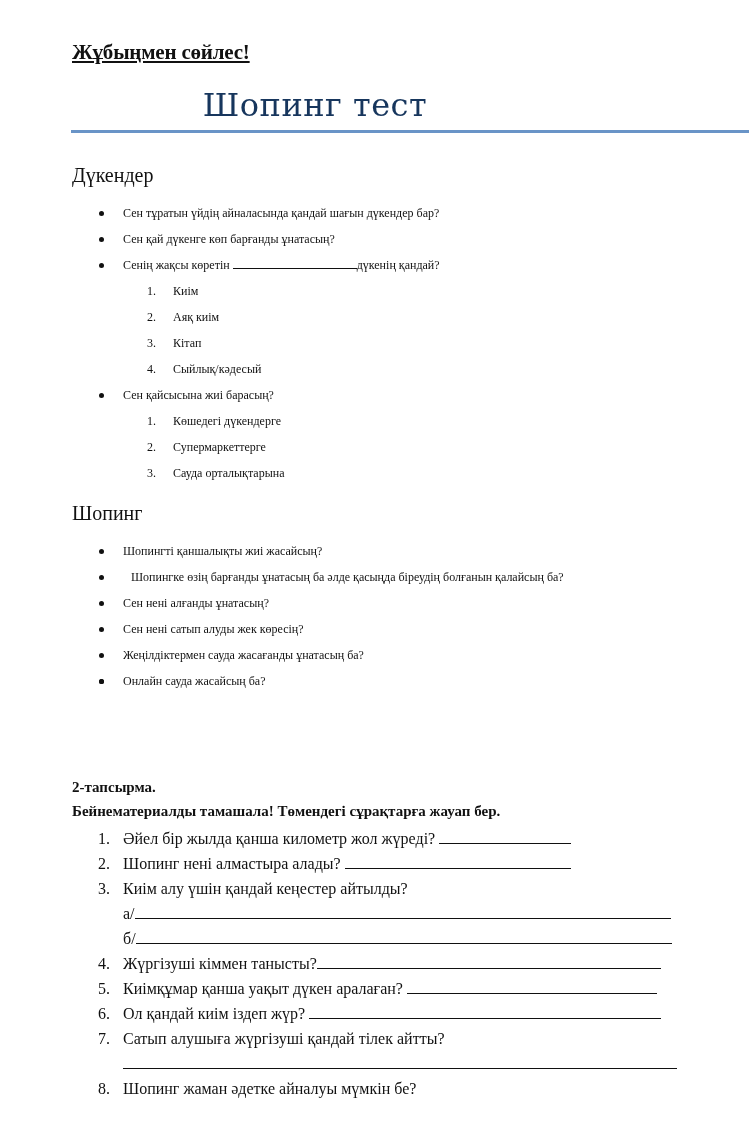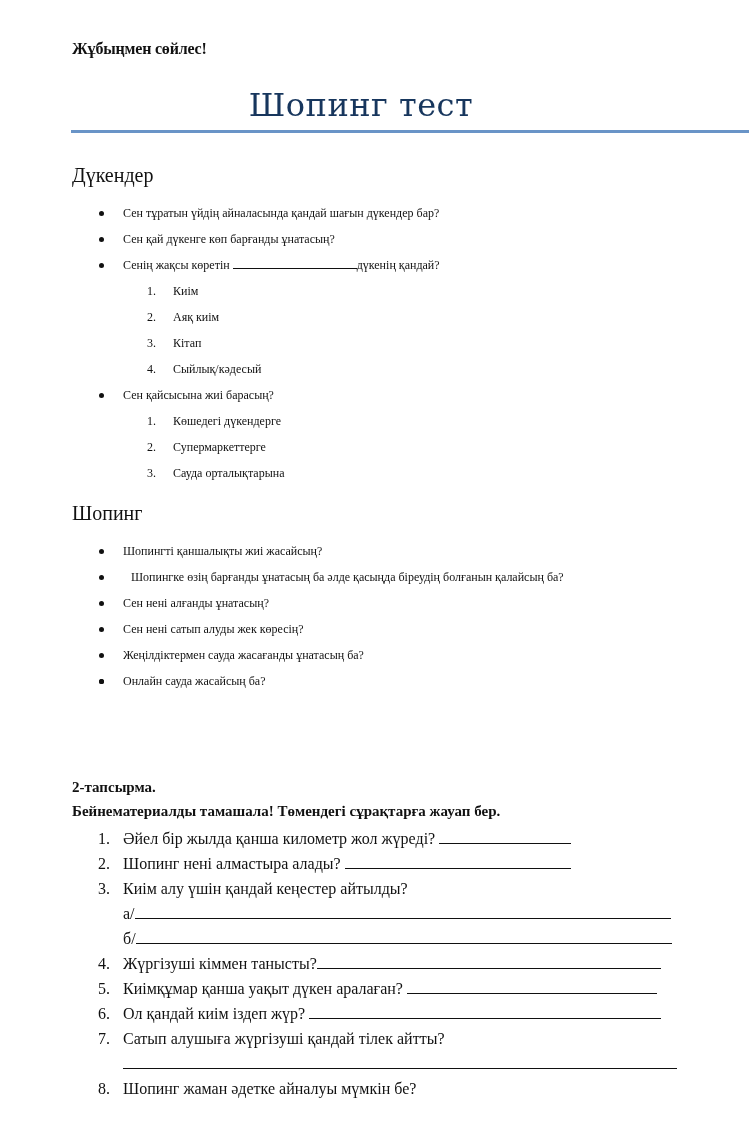--- a/index.html
+++ b/index.html
@@ -4,26 +4,26 @@
 <style>
   html, body { margin: 0; padding: 0; background: #ffffff; }
   body {
     width: 749px; height: 1148px; position: relative; overflow: hidden;
     font-family: "Liberation Serif", "DejaVu Serif", serif;
     color: #111111;
   }
   .page { position: absolute; left: 0; top: 0; width: 749px; height: 1148px; }
   .intro {
     position: absolute; left: 72px; top: 40px;
-    font-size: 16px; font-weight: bold; letter-spacing: -0.2px;
+    font-size: 21px; font-weight: bold; letter-spacing: -0.2px; text-decoration: underline;
   }
   .title {
     position: absolute; left: 0; width: 630px; top: 86px; text-align: center;
     font-family: "DejaVu Serif", "Liberation Serif", serif;
-    font-size: 32px; color: #17365d; letter-spacing: 0.5px; padding-left: 46px;
+    font-size: 32px; color: #17365d; letter-spacing: 0.5px;
   }
   .rule {
     position: absolute; left: 71px; top: 130px; width: 685px; height: 3px;
     background: #4f81bd; opacity: 0.85;
   }
   .section-title {
     position: absolute; left: 72px;
     font-size: 20px; font-weight: normal;
   }
   .list { position: absolute; left: 0; margin: 0; padding: 0; list-style: none; }

